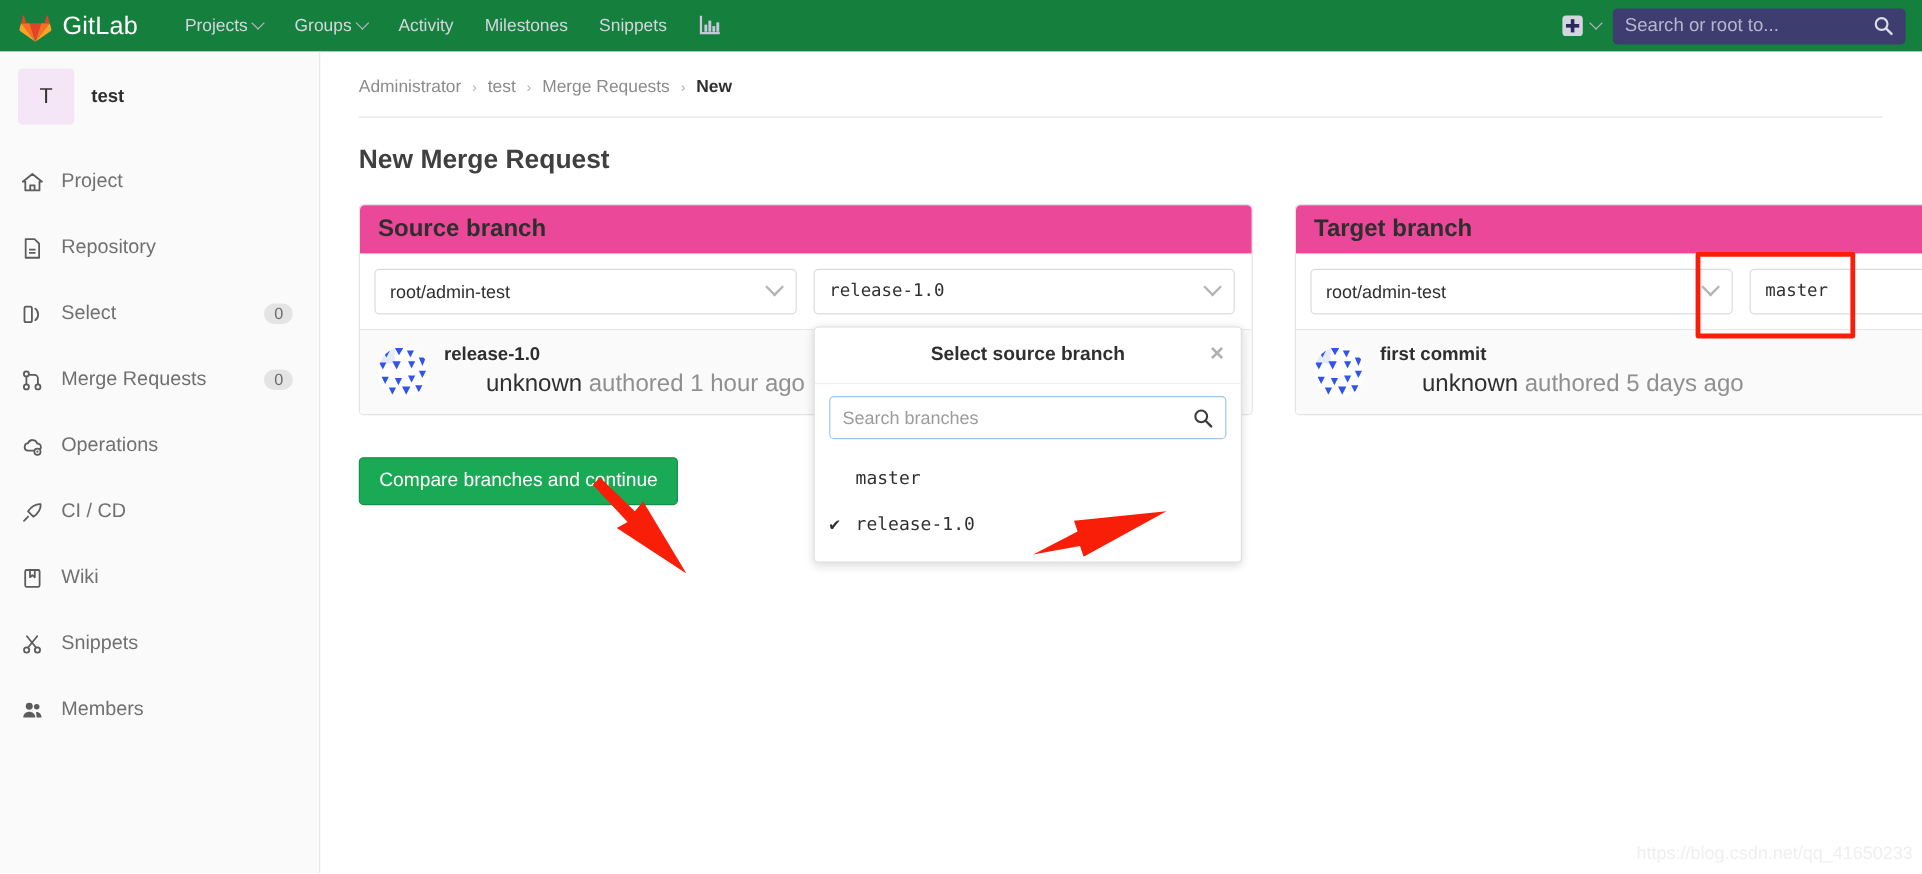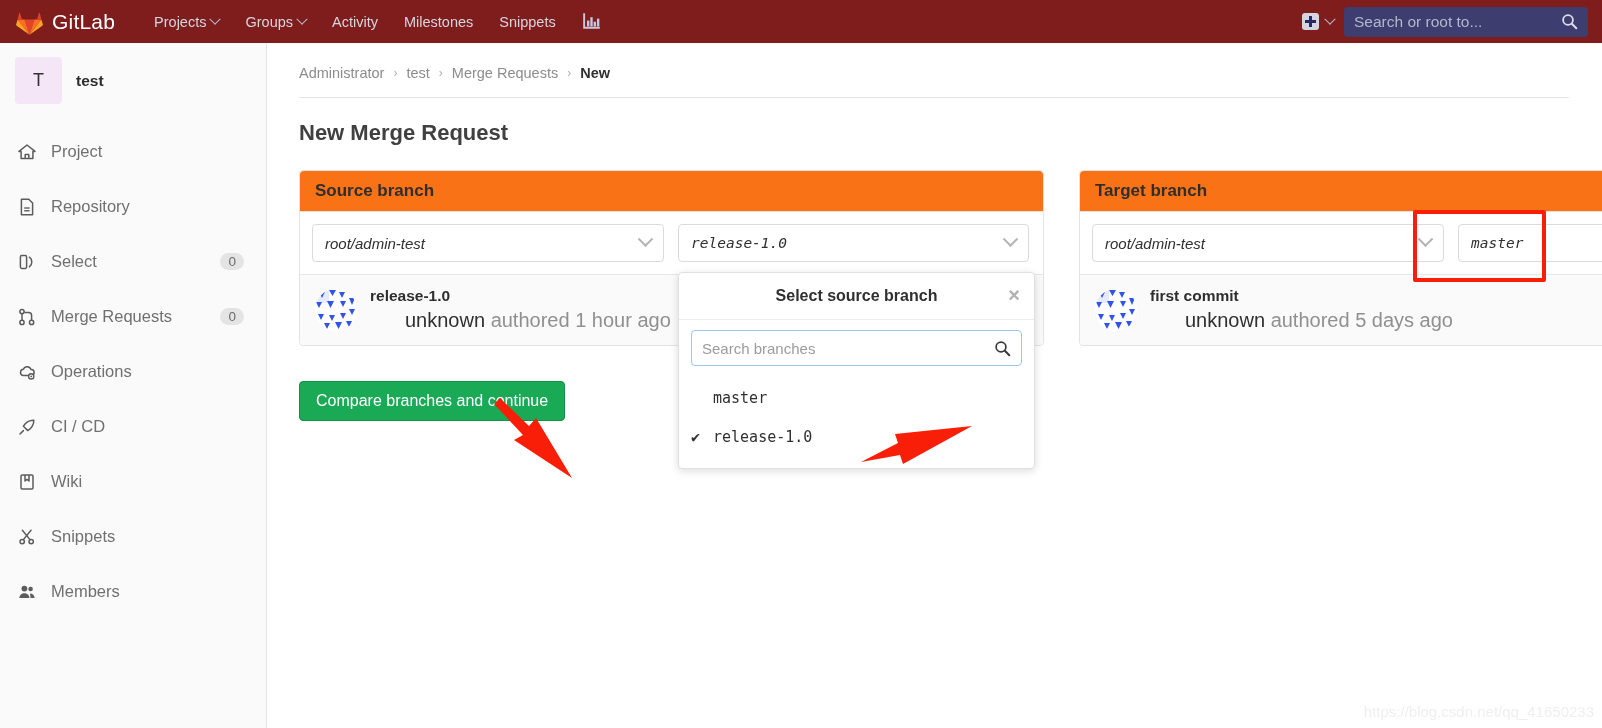--- a/index.html
+++ b/index.html
@@ -9,21 +9,21 @@
     background: #fff;
     font-family: "Liberation Sans", sans-serif;
     -webkit-font-smoothing: antialiased;
   }
   #app { position: relative; width: 1602px; height: 728px; }
 
   
   .navbar {
     position: absolute; top: 0; left: 0;
     width: 1602px; height: 43px;
-    background: #7f1d1d;
+    background: #15803d;
     display: flex; align-items: center;
   }
   .brand {
     display: flex; align-items: center; gap: 9px;
     margin-left: 16px; margin-right: 26px;
   }
   .brand-logo { width: 27px; height: 26px; display: block; }
   .brand-text {
     color: #fff; font-size: 21px; letter-spacing: .2px;
     font-family: "Liberation Sans", sans-serif;
@@ -126,31 +126,31 @@
     font-size: 22px; font-weight: bold; color: #404040;
   }
 
   .cards { position: relative; margin-top: 24px; }
 
   .card {
     position: absolute; top: 0;
     background: #fff; border: 1px solid #e3e3e3; border-radius: 4px;
   }
   .card-hd {
-    height: 41px; background: #f97316;
+    height: 41px; background: #ec4899;
     border-bottom: 1px solid #e3e3e3;
     display: flex; align-items: center; padding-left: 15px;
-    font-size: 17px; font-weight: bold; color: #2e2e2e;
+    font-size: 20px; font-weight: bold; color: #2e2e2e;
     border-radius: 4px 4px 0 0;
   }
   .card-row { padding: 12px 12px; display: flex; gap: 14px; }
   .sel {
     height: 38px; border: 1px solid #dbdbdb; border-radius: 4px;
     background: #fff; display: flex; align-items: center;
-    padding: 0 12px; cursor: pointer; color: #303030; font-size: 15px; font-style: italic;
+    padding: 0 12px; cursor: pointer; color: #303030; font-size: 15px;
   }
   .sel .val { flex: 1; white-space: nowrap; overflow: hidden; }
   .sel .mono { font-family: "DejaVu Sans Mono", monospace; font-size: 14.5px; }
   .chev {
     width: 11px; height: 11px; flex: 0 0 11px; margin-left: 8px;
     border-right: 2px solid #b4b4b4; border-bottom: 2px solid #b4b4b4;
     transform: rotate(45deg) translate(-3px,-3px);
   }
   .commit-row {
     border-top: 1px solid #e8e8e8; background: #fafafa;

